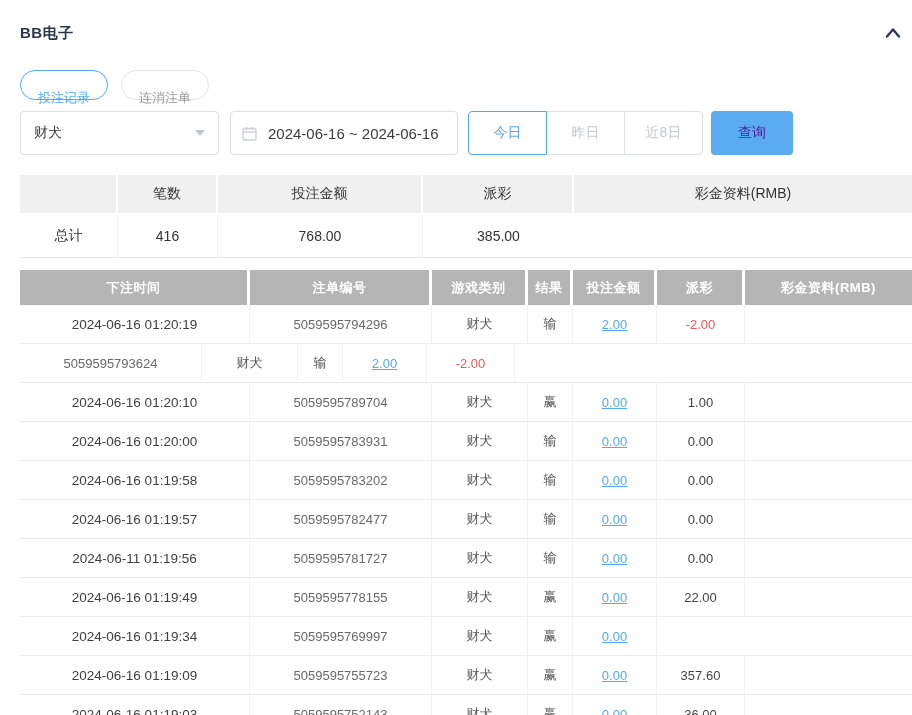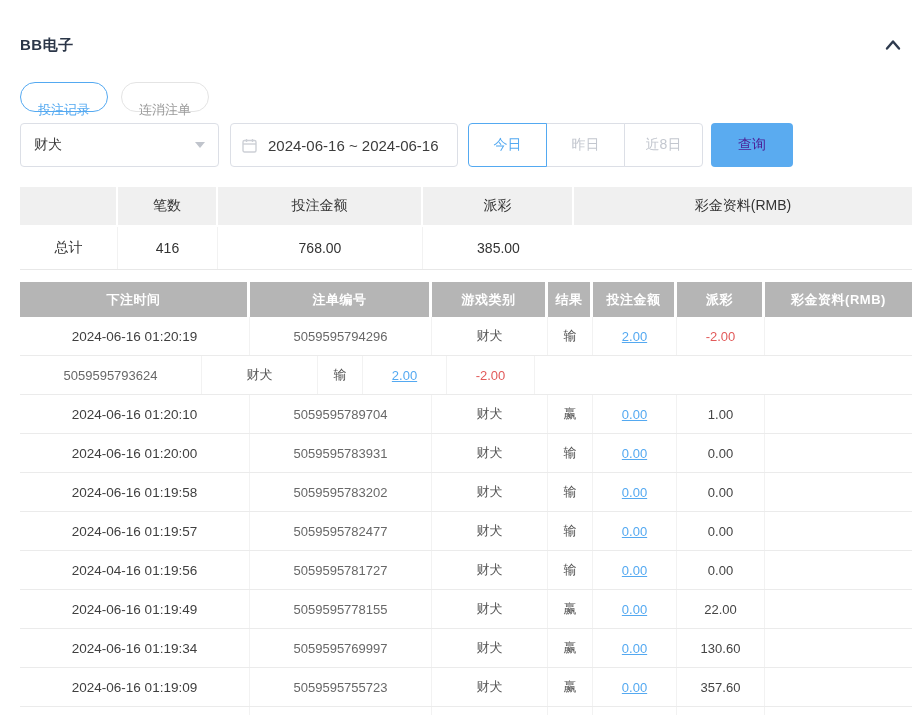--- a/index.html
+++ b/index.html
@@ -4,21 +4,21 @@
 <style>
   html,body{margin:0;padding:0;background:#fff;}
   body{
     width:912px;height:715px;overflow:hidden;position:relative;
     font-family:"Liberation Sans","DejaVu Sans",sans-serif;
     -webkit-font-smoothing:antialiased;
   }
   .panel{padding:0 0 0 20px;}
 
   
-  .panel-header{display:flex;justify-content:space-between;align-items:center;padding:34px 6px 0 0;}
+  .panel-header{display:flex;justify-content:space-between;align-items:center;padding:22px 6px 0 0;}
   .panel-title{font-size:15px;font-weight:700;color:#2b3648;letter-spacing:.5px;}
   .collapse-btn{background:none;border:none;padding:0;cursor:pointer;line-height:0;margin-right:2px;}
 
   
   .tabs{display:flex;gap:13px;margin-top:26px;}
   .tab{height:30px;line-height:29px;padding:12px 17px;border-radius:16px;font-size:13px;
        background:#fff;border:1px solid #e4e4e4;color:#9a9a9a;cursor:pointer;box-sizing:border-box;}
   .tab.active{color:#54a9f1;border-color:#54a9f1;}
 
   
@@ -57,21 +57,21 @@
   .tbl-header{display:flex;height:35px;}
   .tbl-header .th{background:#b5b5b5;color:#fff;font-size:13px;font-weight:700;display:flex;align-items:center;
       justify-content:center;box-sizing:border-box;border-right:3px solid #fff;letter-spacing:.5px;}
   .tbl-header .th:last-child{border-right:none;}
   .tr{display:flex;height:38px;border-bottom:1px solid #ebebeb;background:#fff;}
   .td{display:flex;align-items:center;justify-content:center;font-size:13px;color:#4a4a4a;
       box-sizing:border-box;border-right:1px solid #f2f2f2;}
   .td:last-child{border-right:none;}
   .c-time{width:230px;color:#3f3f3f;font-size:13.5px;}
   .c-order{width:182px;color:#686868;}
-  .c-game{width:116px;color:#555;font-family:Liberation Serif, serif;}
+  .c-game{width:96px;color:#555;font-family:Liberation Serif, serif;}
   .c-result{width:45px;color:#555;}
   .c-bet{width:84px;}
   .c-payout{width:88px;color:#444;}
   .c-bonus{flex:1;}
   .bet-link{color:#54a9f1;text-decoration:underline;cursor:pointer;}
   .c-payout.neg{color:#e25a5a;}
 </style>
 </head>
 <body>
 
@@ -203,21 +203,21 @@
       <div class="td c-order">5059595782477</div>
       <div class="td c-game">财犬</div>
       <div class="td c-result">输</div>
       <div class="td c-bet">
           <a class="bet-link">0.00</a>
         </div>
       <div class="td c-payout">0.00</div>
       <div class="td c-bonus"></div>
     </div>
     <div class="tr">
-      <div class="td c-time">2024-04-16 01:19:56</div>
+      <div class="td c-time">2024-06-11 01:19:56</div>
       <div class="td c-order">5059595781727</div>
       <div class="td c-game">财犬</div>
       <div class="td c-result">输</div>
       <div class="td c-bet">
           <a class="bet-link">0.00</a>
         </div>
       <div class="td c-payout">0.00</div>
       <div class="td c-bonus"></div>
     </div>
     <div class="tr">
@@ -232,21 +232,20 @@
       <div class="td c-bonus"></div>
     </div>
     <div class="tr">
       <div class="td c-time">2024-06-16 01:19:34</div>
       <div class="td c-order">5059595769997</div>
       <div class="td c-game">财犬</div>
       <div class="td c-result">赢</div>
       <div class="td c-bet">
           <a class="bet-link">0.00</a>
         </div>
-      <div class="td c-payout">130.60</div>
       <div class="td c-bonus"></div>
     </div>
     <div class="tr">
       <div class="td c-time">2024-06-16 01:19:09</div>
       <div class="td c-order">5059595755723</div>
       <div class="td c-game">财犬</div>
       <div class="td c-result">赢</div>
       <div class="td c-bet">
           <a class="bet-link">0.00</a>
         </div>

